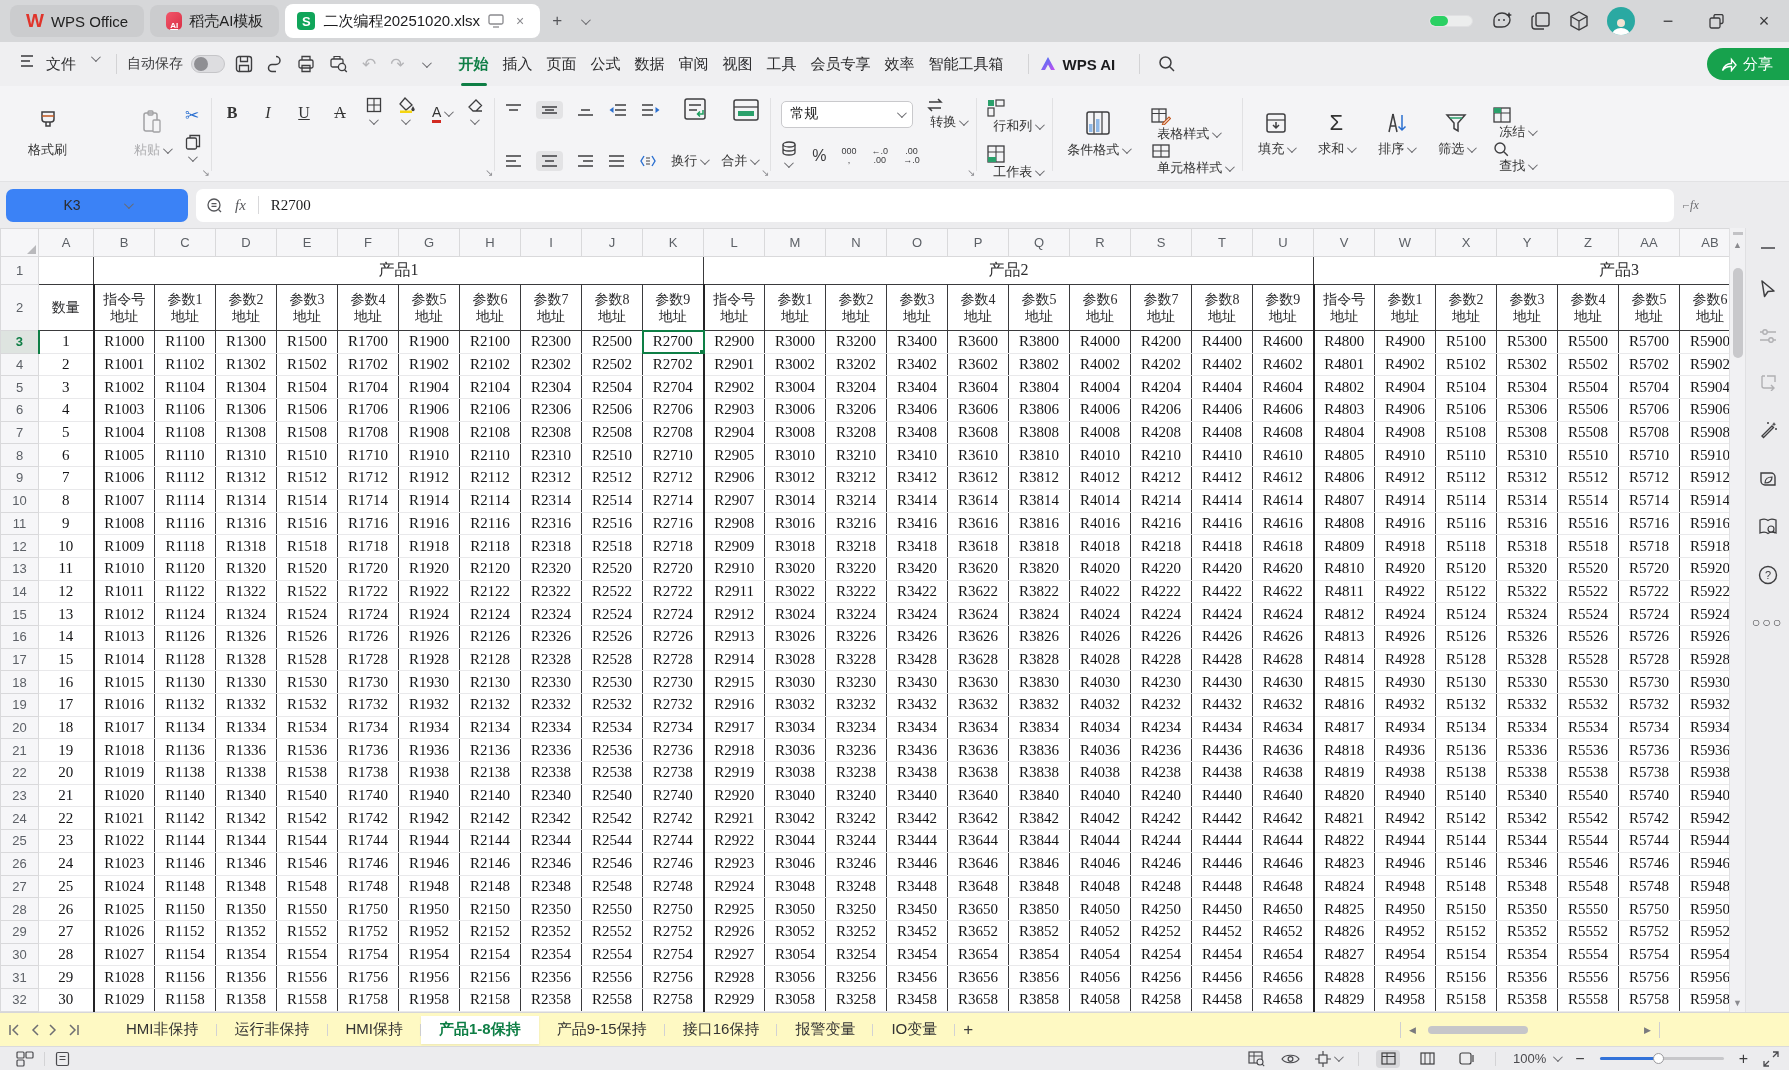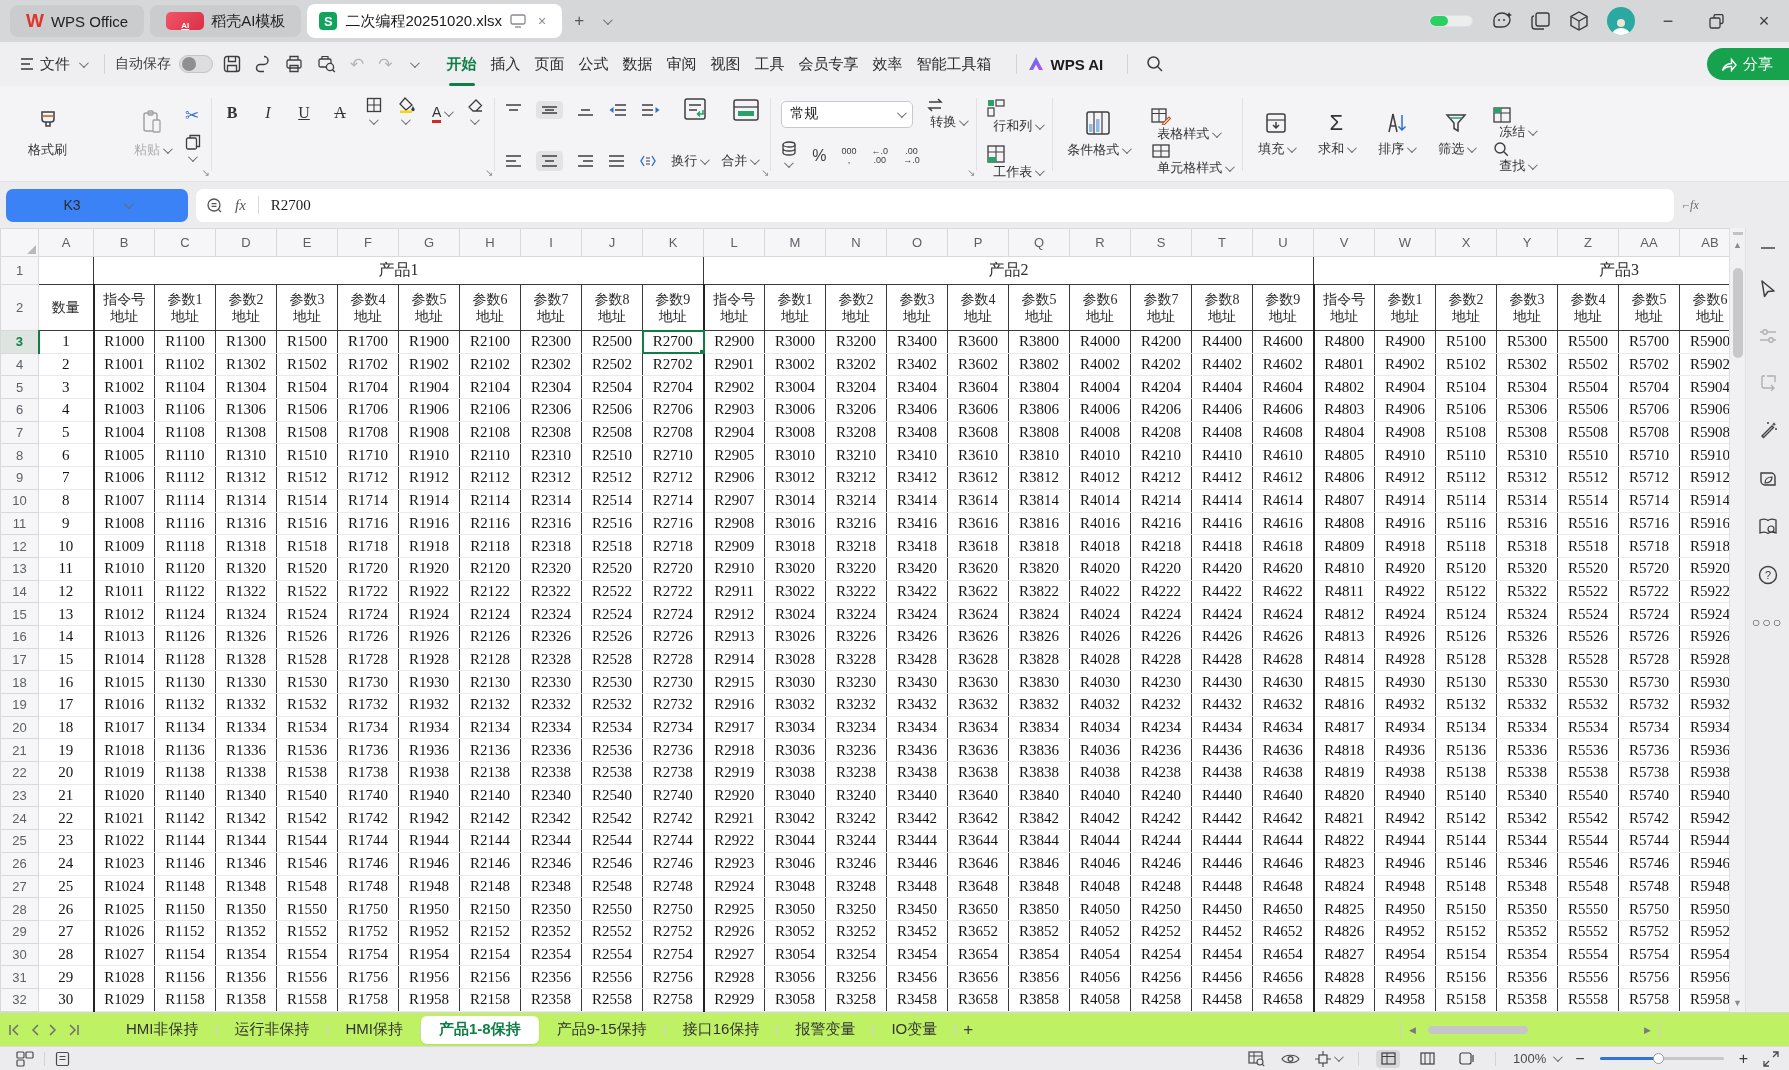--- a/index.html
+++ b/index.html
@@ -6,38 +6,38 @@
   html,body { width:1789px; height:1070px; overflow:hidden;
     font-family:"Liberation Sans", sans-serif; background:#ececee; color:#2b2b2d; }
 
   
   .titlebar { height:42px; background:#d6d7d9; display:flex; align-items:center; padding:0 10px; }
   .apptab { height:32px; border-radius:8px; background:#cbccce; display:flex; align-items:center;
     gap:7px; padding:0 16px; margin-right:6px; font-size:15px; color:#222; }
   .doctab { height:34px; border-radius:8px; background:#ffffff; display:flex; align-items:center;
     gap:8px; padding:0 12px; margin-right:4px; font-size:15px; color:#1c1c1e; }
   .wlogo { color:#e0342b; font-weight:bold; font-size:19px; }
-  .docericon { width:38px; height:18px; border-radius:5px; background:linear-gradient(135deg,#f2566a,#d92f45);
+  .docericon { width:16px; height:18px; border-radius:5px; background:linear-gradient(135deg,#f2566a,#d92f45);
     color:#fff; font-size:8px; font-weight:bold; display:flex; align-items:flex-end; justify-content:center;text-decoration:underline; }
   .sicon { width:18px; height:18px; border-radius:4px; background:#10a55a; color:#fff; font-weight:bold;
     font-size:13px; display:flex; align-items:center; justify-content:center; }
   .tb-btn { width:26px; height:26px; display:flex; align-items:center; justify-content:center;
     color:#55565a; font-size:17px; }
   .tb-right { margin-left:auto; display:flex; align-items:center; gap:18px; }
   .pill { width:44px; height:12px; border-radius:6px; background:#eceded; overflow:hidden;
     border:1px solid #e0e0e2; }
   .pill > div { height:100%; width:42%; background:#2bd063; border-radius:6px; }
   .avatar { width:28px; height:28px; border-radius:50%; background:#2aa9a2; overflow:hidden;
     display:flex; align-items:flex-end; justify-content:center; }
   .winctl { font-size:18px; color:#3a3a3c; width:30px; text-align:center; }
   svg.ic { display:block; }
 
   
   .menubar { height:44px; background:#efeff1; display:flex; align-items:center; padding:0 12px; font-size:15px; }
-  .mb-file { display:flex; align-items:center; gap:6px; padding:0 8px; }
+  .mb-file { display:flex; gap:12px; padding:0 8px; }
   .vsep { width:1px; height:20px; background:#d3d3d5; margin:0 10px; }
   .autosave { display:flex; align-items:center; gap:8px; font-size:14px; color:#3c3c3e; }
   .toggle { width:34px; height:18px; border-radius:9px; background:#dddde0; border:1px solid #c5c5c8; position:relative; }
   .toggle > i { position:absolute; left:2px; top:1px; width:14px; height:14px; border-radius:50%; background:#8f8f93; }
   .qicons { display:flex; align-items:center; gap:14px; margin:0 10px; color:#3e3e40; }
   .qicons .dis { color:#b5b5b8; }
   #menu-items { display:flex; align-items:center; gap:14px; margin-left:20px; height:100%; }
   .menu-item { position:relative; height:100%; display:flex; align-items:center; cursor:default; }
   .menu-item.active { color:#0e7e45; font-weight:bold; }
   .menu-item.active::after { content:""; position:absolute; left:2px; right:2px; bottom:0; height:3px;
@@ -109,27 +109,27 @@
   .vscroll .split { position:absolute; top:4px; left:3px; width:10px; height:3px; background:#c2c2c5; }
   .vscroll .arr { position:absolute; left:3px; font-size:9px; color:#8a8a8e; }
   .vscroll .thumb { position:absolute; top:40px; left:3px; width:10px; height:90px; border-radius:5px; background:#c8c8cb; }
 
   .rail { width:44px; background:#ececee; border-left:1px solid #e0e0e2; display:flex; flex-direction:column;
     align-items:center; padding-top:18px; gap:29px; color:#4a4a4e; }
   .rail .gray { color:#b0b0b3; }
   .rail .dots { font-size:14px; letter-spacing:2px; color:#4a4a4e; }
 
   
-  .tabbar { height:34px; background:#bef264; border-top:1px solid #d6d6d8; display:flex; align-items:center;
+  .tabbar { height:34px; background:#fef9c3; border-top:1px solid #d6d6d8; display:flex; align-items:center;
     padding:0 8px; position:relative; font-size:15px; }
   .nav { display:flex; align-items:center; gap:10px; margin-right:28px; color:#6e6e72; }
   #sheet-tabs { display:flex; align-items:center; height:100%; }
   .stab { padding:0 18px; height:28px; display:flex; align-items:center; color:#333; position:relative; }
   .stab:not(.active)::after { content:""; position:absolute; right:0; top:8px; bottom:8px; width:1px; background:#d2d2d4; }
-  .stab.active { background:#fff; border-radius:6px; color:#0e7e45; font-weight:bold; box-shadow:0 1px 2px rgba(0,0,0,.08); }
+  .stab.active { background:#fff; border-radius:0; color:#0e7e45; font-weight:bold; box-shadow:0 1px 2px rgba(0,0,0,.08); }
   .addsheet { width:26px; text-align:center; font-size:17px; color:#3c3c3e; }
   .hscroll { position:absolute; right:129px; width:260px; height:100%; display:flex; align-items:center; gap:8px; }
   .hscroll .bar { width:1px; height:16px; background:#cfcfd2; }
   .hscroll .track { flex:1; height:8px; border-radius:4px; position:relative; }
   .hscroll .hthumb { position:absolute; left:4px; top:0; width:100px; height:8px; border-radius:4px; background:#c6c6c9; }
   .tinytri { font-size:9px; color:#7a7a7e; }
 
   
   .statusbar { height:24px; background:#ececee; border-top:1px solid #dadadc; display:flex; align-items:center;
     padding:0 10px 0 16px; color:#4a4a4e; font-size:13px; }

